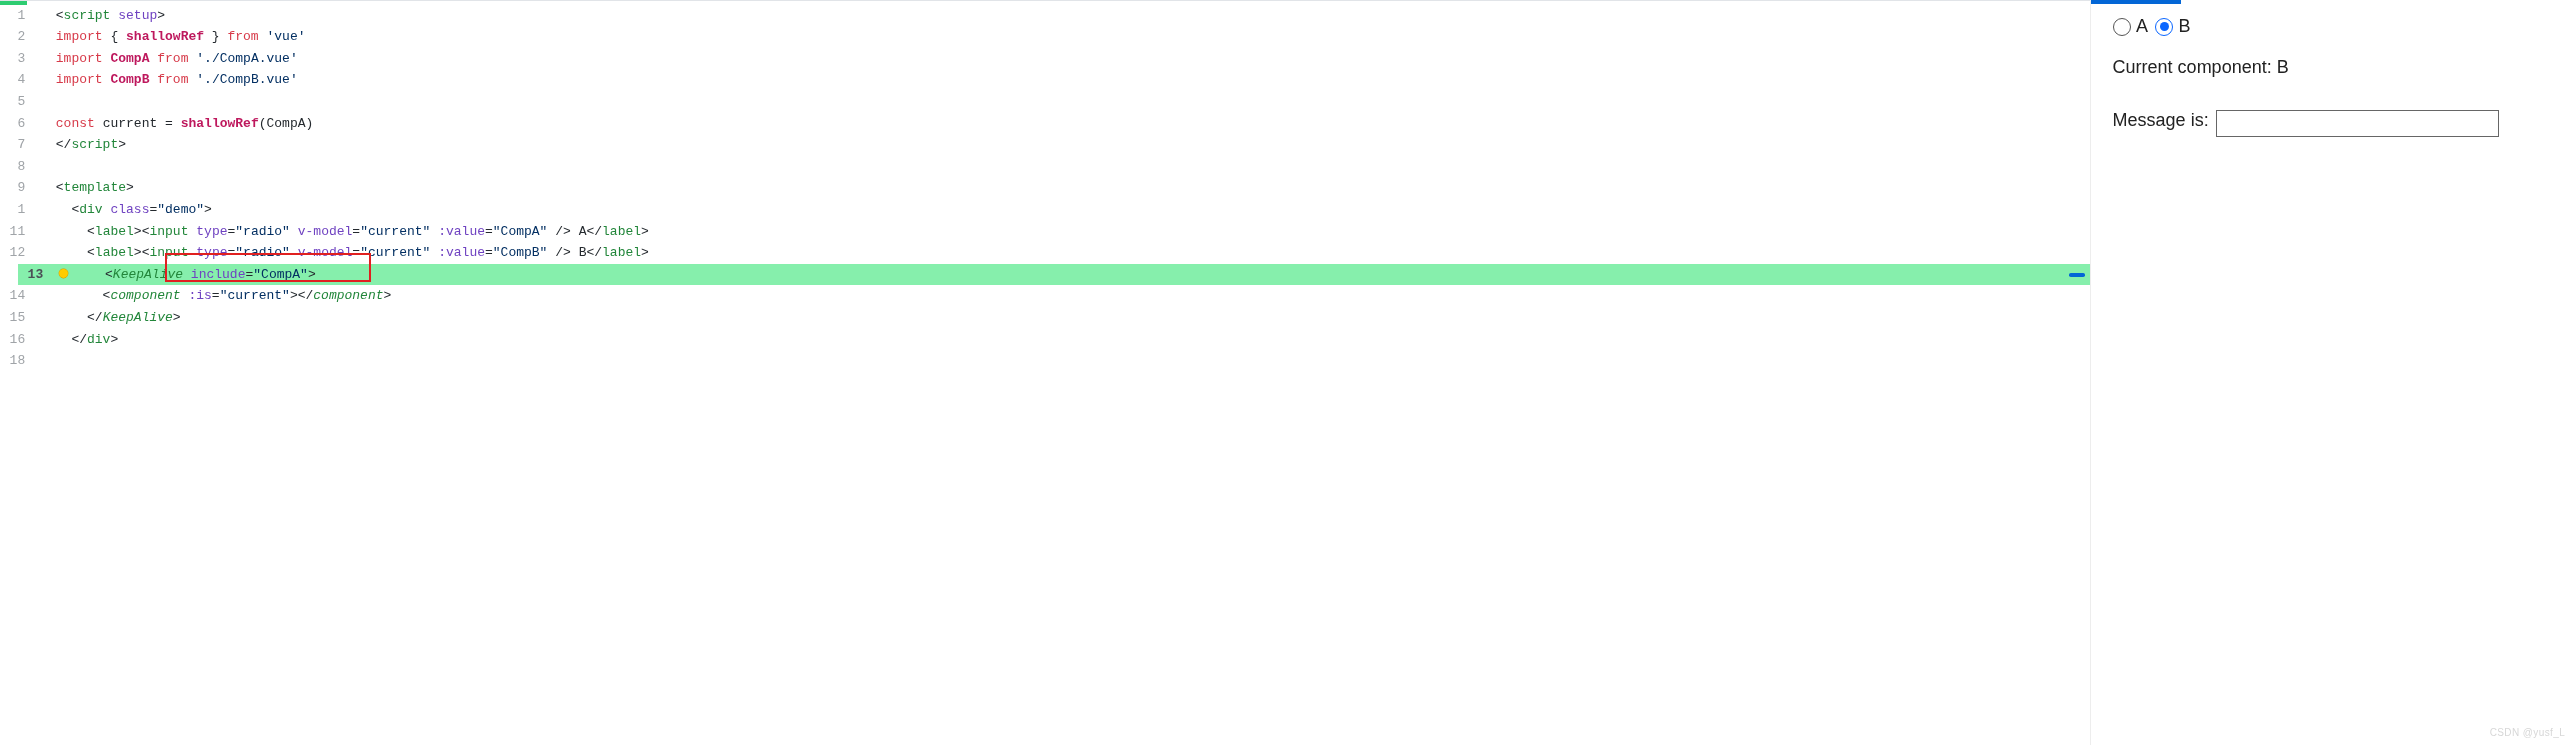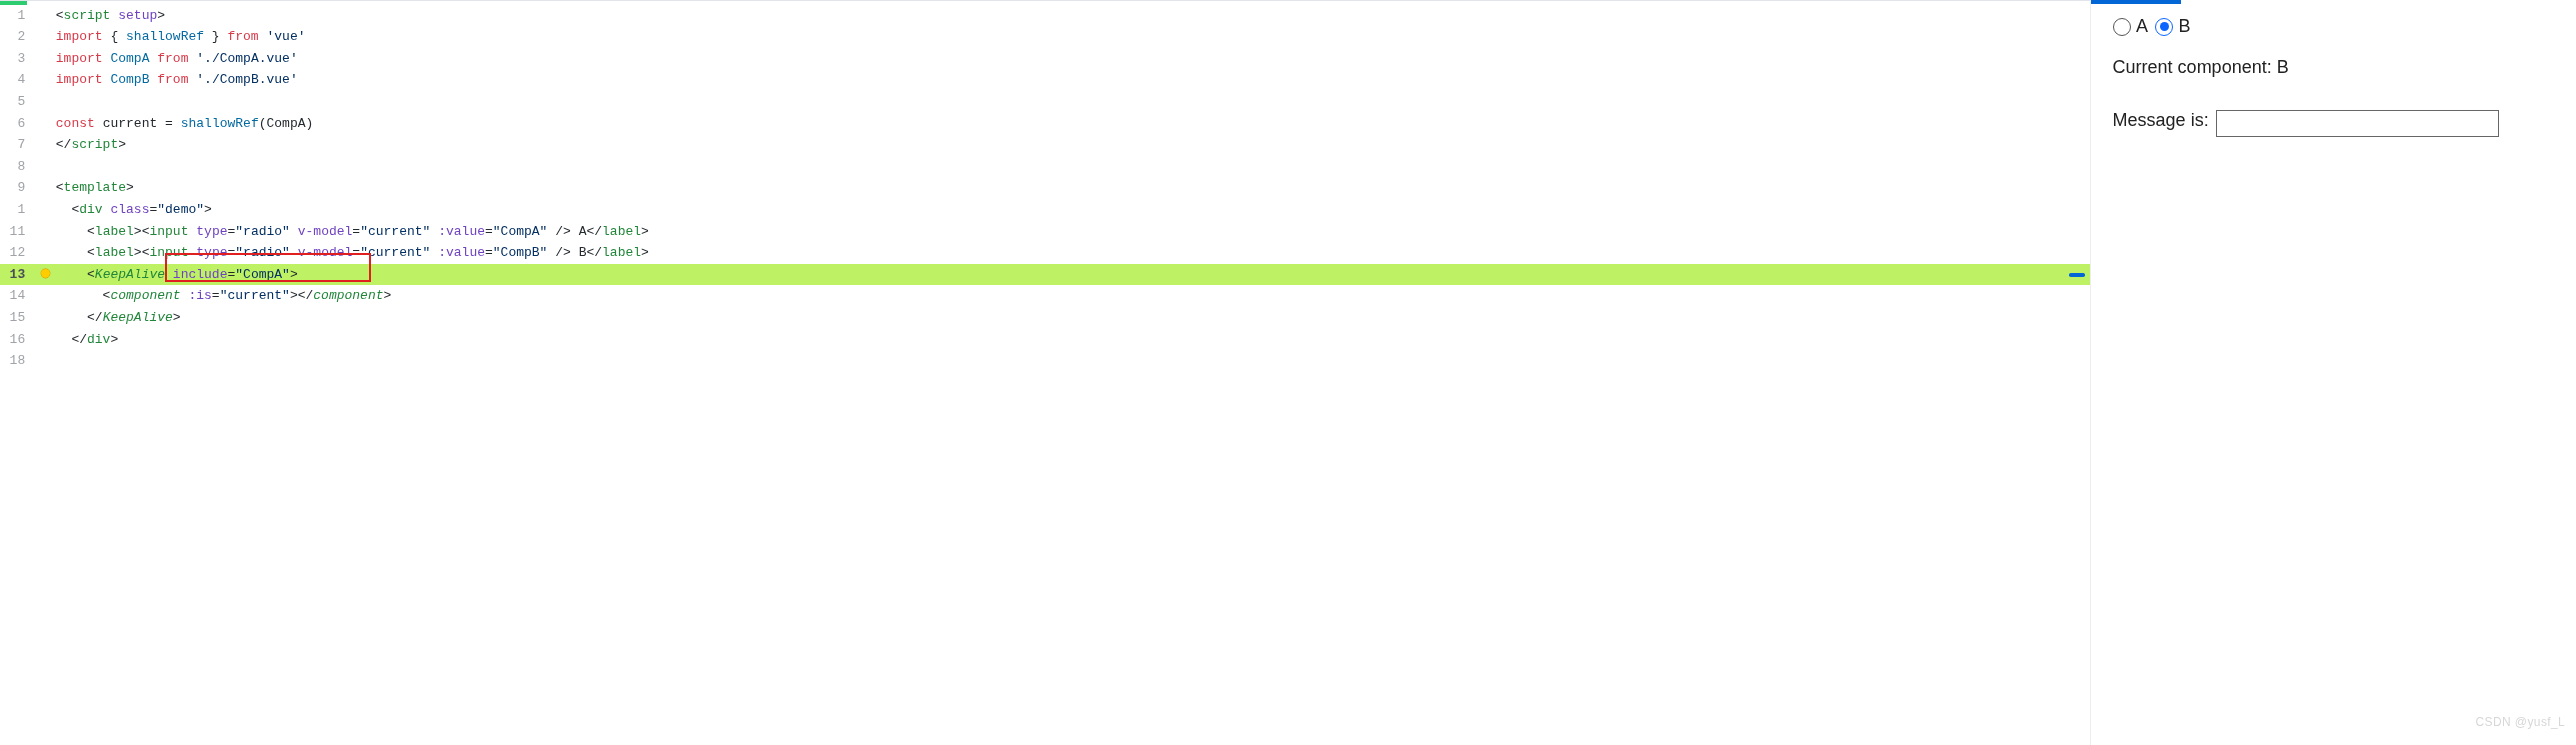--- a/index.html
+++ b/index.html
@@ -37,21 +37,22 @@
     align-items: center;
     height: 21.6px;
   }
   .gutter {
     text-align: right;
     padding-right: 10.8px;
     color: #a0a4a8;
     user-select: none;
   }
   .line.highlight {
-    background: #bef264;
+    background: #86efac;
+    margin-left: 18px;
   }
   .line.highlight .gutter {
     color: #4b4f56;
     font-weight: 600;
   }
   .hint {
     text-align: center;
     user-select: none;
   }
   .hint-bulb {
@@ -62,21 +63,21 @@
     border-radius: 50% 50% 50% 50% / 45% 45% 55% 55%;
     box-shadow: 0 0 0 0.4px #cc9900;
   }
   .code {
     white-space: pre;
     padding-left: 1.8px;
   }
   
   .t-tag { color: #22863a; }
   .t-kw  { color: #d73a49; }
-  .t-id  { color: #0369a1; }
+  .t-id  { color: #be185d; font-weight: bold; }
   .t-attr{ color: #6f42c1; }
   .t-str { color: #032f62; }
   .t-pun { color: #24292e; }
   .t-it  { font-style: italic; }
 
   .red-box {
     position: absolute;
     border: 2.7px solid #e02020;
     pointer-events: none;
   }
@@ -145,22 +146,22 @@
   .text-input {
     width: 270px;
     height: 25px;
     border: 1.8px solid #666;
     padding: 0 5.4px;
     font-size: 14.4px;
   }
   .watermark {
     position: absolute;
     right: 10.8px;
-    bottom: 16px;
-    font-size: 12px;
+    bottom: 7px;
+    font-size: 10px;
     color: #d7d7d7;
     letter-spacing: 0.4px;
     font-family: Arial, sans-serif;
   }
 </style>
 </head>
 <body>
 
 <div class="wrap">
   <div class="editor">

